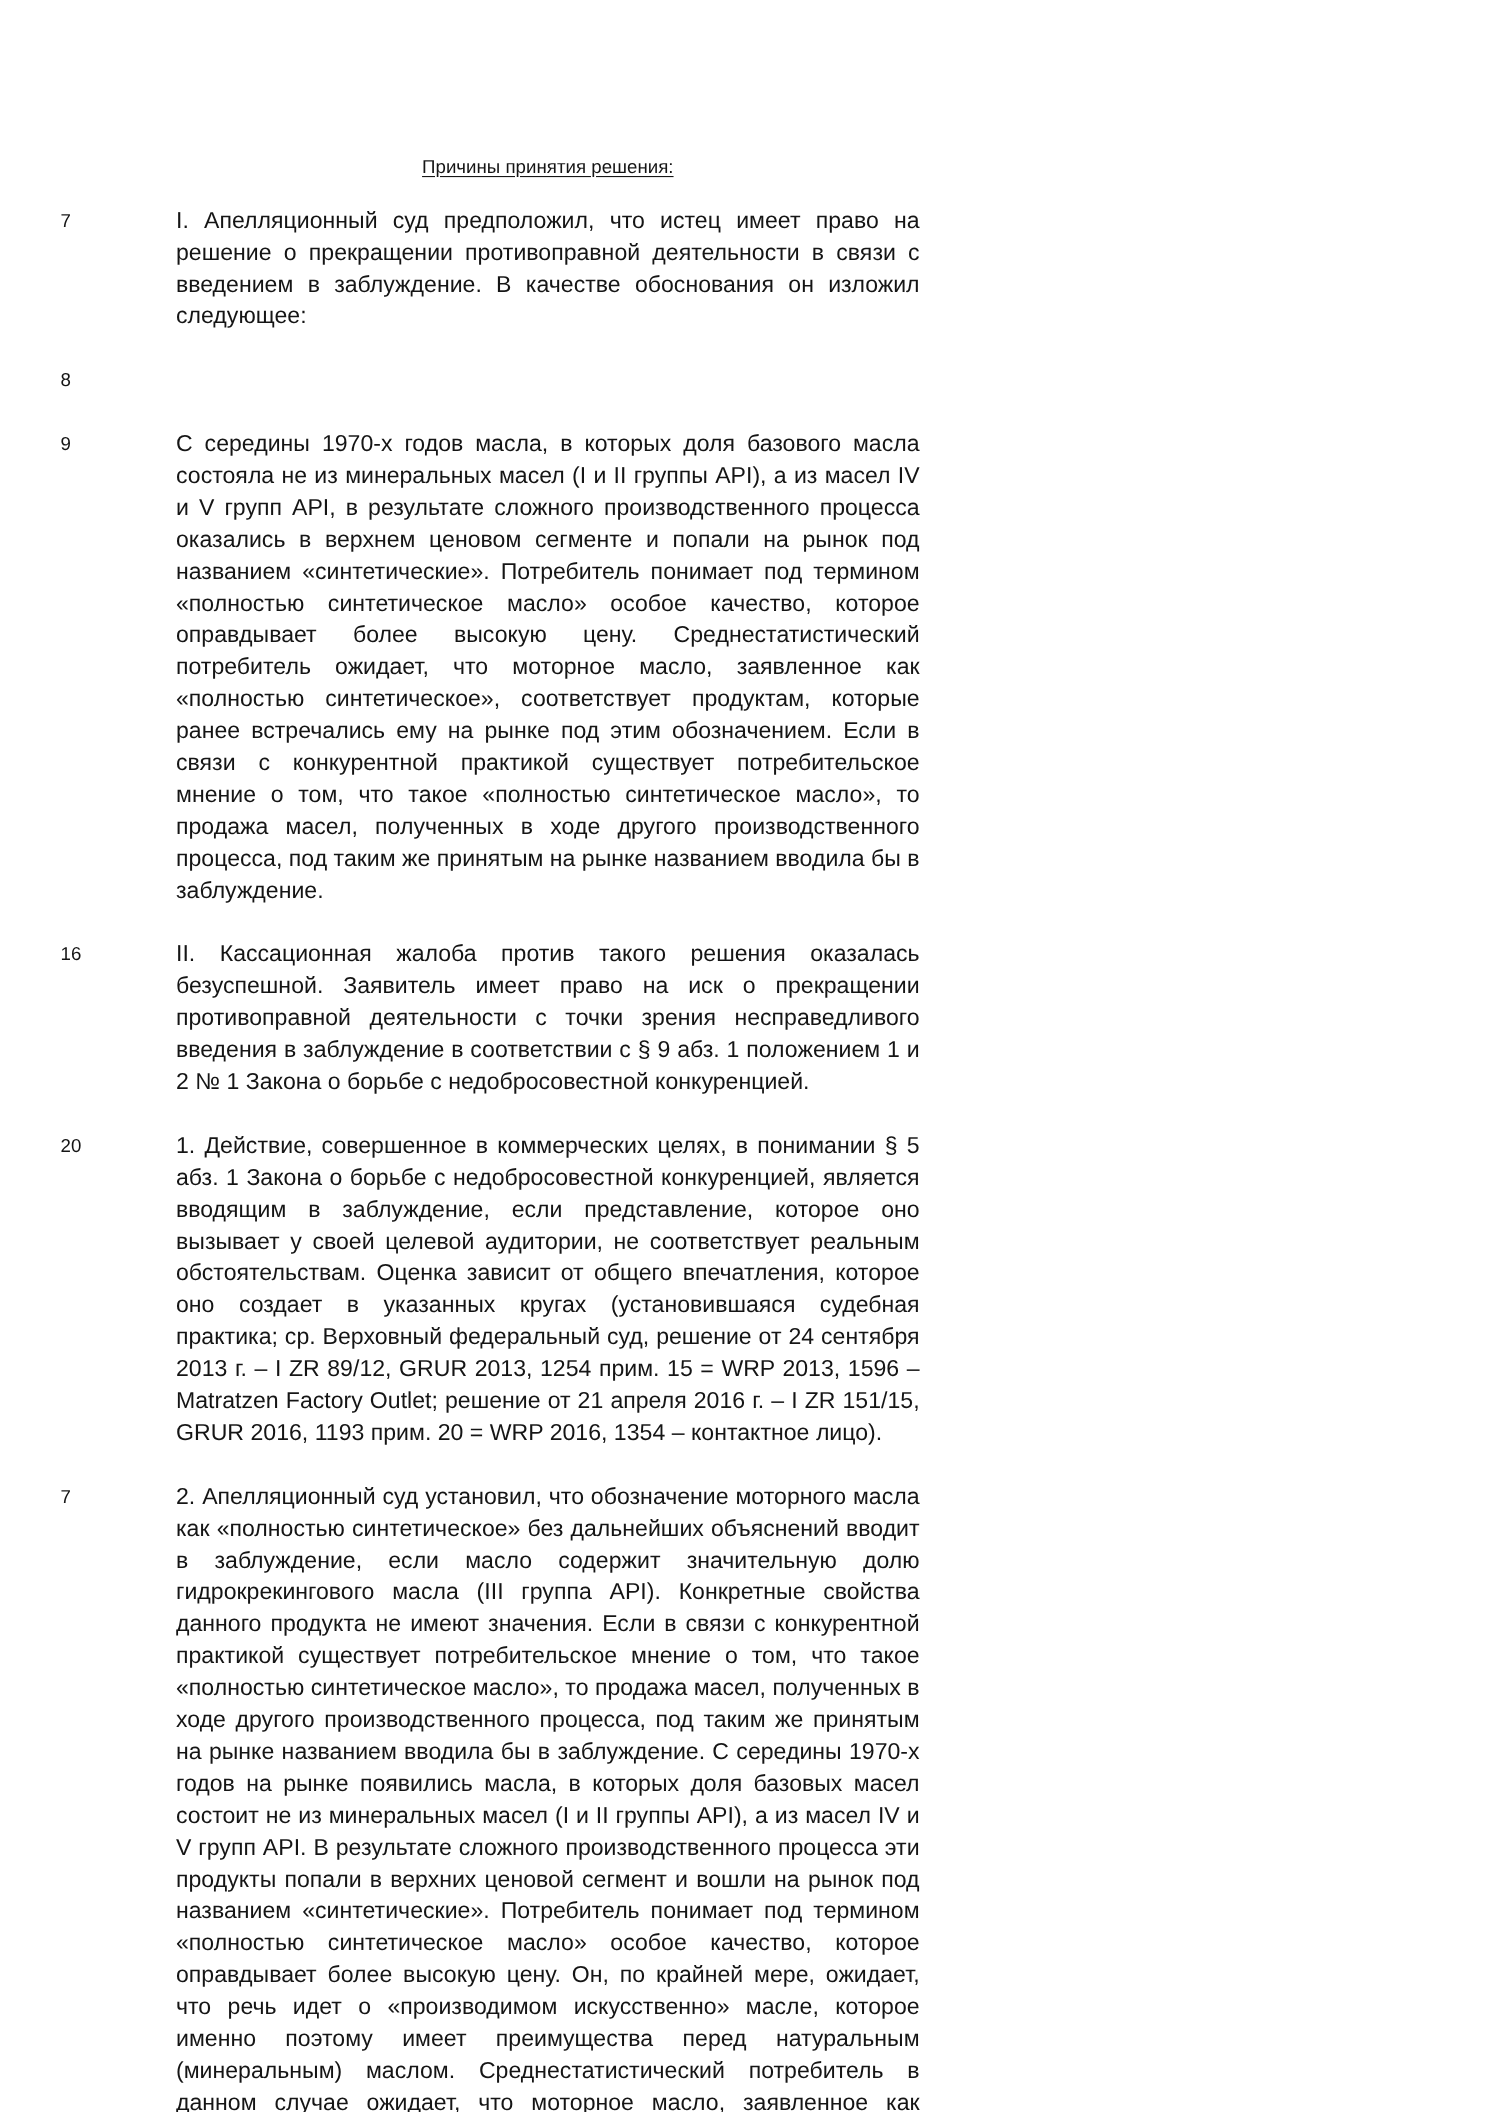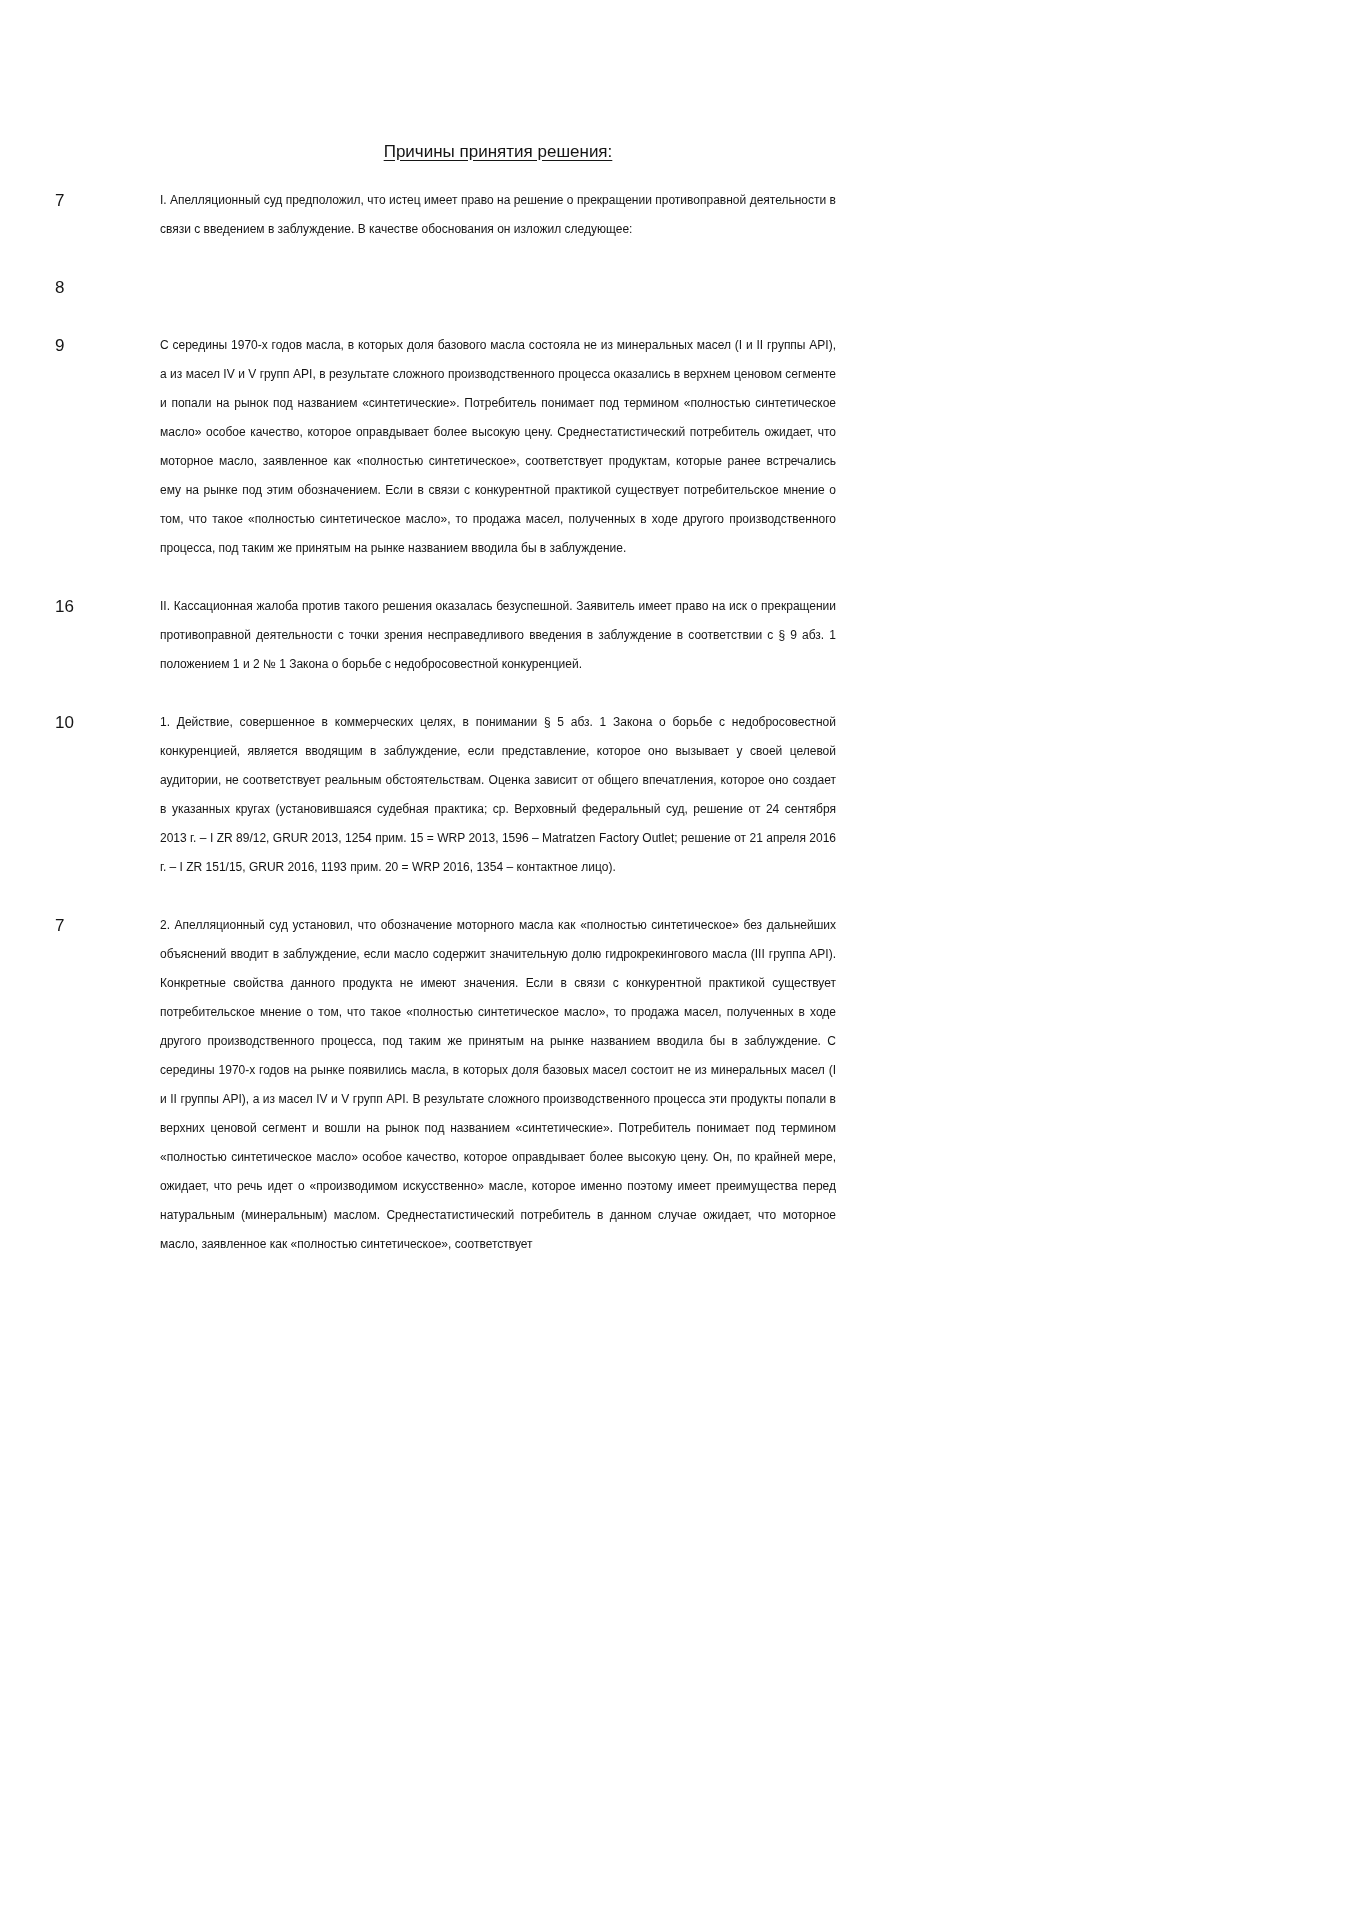--- a/index.html
+++ b/index.html
@@ -39,21 +39,21 @@
   }
   .para-num {
     flex: 0 0 105px;
     width: 105px;
     font-size: 17px;
     line-height: 29px;
     text-align: left;
   }
   .para-text {
     flex: 1;
-    font-size: 12px;
+    font-size: 21px;
     line-height: 29px;
     text-align: justify;
     text-justify: inter-word;
   }
 </style>
 </head>
 <body>
 
 <div class="page">
 
@@ -79,21 +79,21 @@
       <div class="para-num">9</div>
       <div class="para-text">С середины 1970-х годов масла, в которых доля базового масла состояла не из минеральных масел (I и II группы API), а из масел IV и V групп API, в результате сложного производственного процесса оказались в верхнем ценовом сегменте и попали на рынок под названием «синтетические». Потребитель понимает под термином «полностью синтетическое масло» особое качество, которое оправдывает более высокую цену. Среднестатистический потребитель ожидает, что моторное масло, заявленное как «полностью синтетическое», соответствует продуктам, которые ранее встречались ему на рынке под этим обозначением. Если в связи с конкурентной практикой существует потребительское мнение о том, что такое «полностью синтетическое масло», то продажа масел, полученных в ходе другого производственного процесса, под таким же принятым на рынке названием вводила бы в заблуждение.</div>
     </div>
 
     <div class="para-row">
       <div class="para-num">16</div>
       <div class="para-text">II. Кассационная жалоба против такого решения оказалась безуспешной. Заявитель имеет право на иск о прекращении противоправной деятельности с точки зрения несправедливого введения в заблуждение в соответствии с § 9 абз. 1 положением 1 и 2 № 1 Закона о борьбе с недобросовестной конкуренцией.</div>
     </div>
 
     <div class="para-row">
-      <div class="para-num">10</div>
+      <div class="para-num">20</div>
       <div class="para-text">1. Действие, совершенное в коммерческих целях, в понимании § 5 абз. 1 Закона о борьбе с недобросовестной конкуренцией, является вводящим в заблуждение, если представление, которое оно вызывает у своей целевой аудитории, не соответствует реальным обстоятельствам. Оценка зависит от общего впечатления, которое оно создает в указанных кругах (установившаяся судебная практика; ср. Верховный федеральный суд, решение от 24 сентября 2013 г. – I ZR 89/12, GRUR 2013, 1254 прим. 15 = WRP 2013, 1596 – Matratzen Factory Outlet; решение от 21 апреля 2016 г. – I ZR 151/15, GRUR 2016, 1193 прим. 20 = WRP 2016, 1354 – контактное лицо).</div>
     </div>
 
     <div class="para-row">
       <div class="para-num">7</div>
       <div class="para-text">2. Апелляционный суд установил, что обозначение моторного масла как «полностью синтетическое» без дальнейших объяснений вводит в заблуждение, если масло содержит значительную долю гидрокрекингового масла (III группа API). Конкретные свойства данного продукта не имеют значения. Если в связи с конкурентной практикой существует потребительское мнение о том, что такое «полностью синтетическое масло», то продажа масел, полученных в ходе другого производственного процесса, под таким же принятым на рынке названием вводила бы в заблуждение. С середины 1970-х годов на рынке появились масла, в которых доля базовых масел состоит не из минеральных масел (I и II группы API), а из масел IV и V групп API. В результате сложного производственного процесса эти продукты попали в верхних ценовой сегмент и вошли на рынок под названием «синтетические». Потребитель понимает под термином «полностью синтетическое масло» особое качество, которое оправдывает более высокую цену. Он, по крайней мере, ожидает, что речь идет о «производимом искусственно» масле, которое именно поэтому имеет преимущества перед натуральным (минеральным) маслом. Среднестатистический потребитель в данном случае ожидает, что моторное масло, заявленное как «полностью синтетическое», соответствует</div>
     </div>
 
   </section>
 

